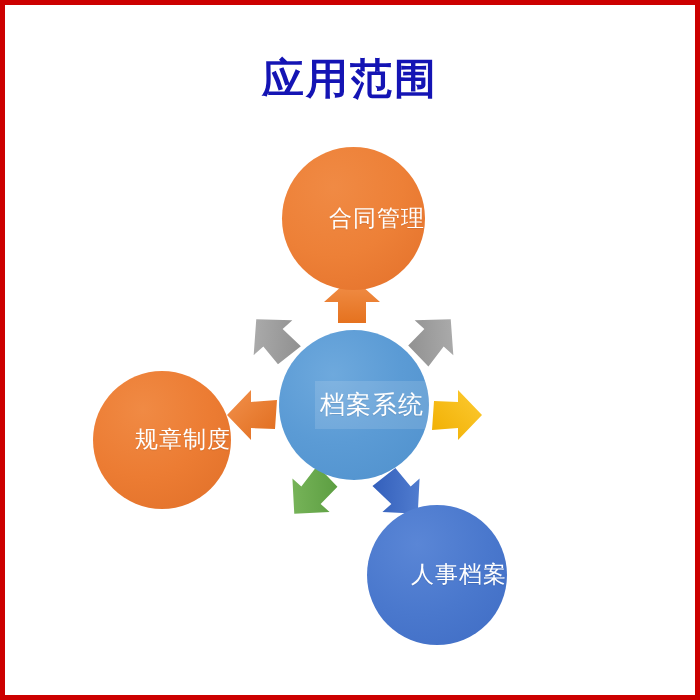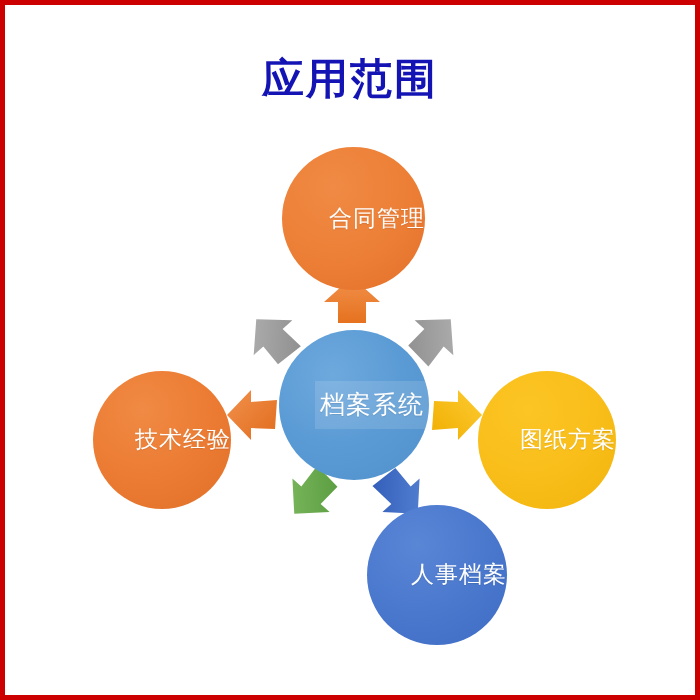--- a/index.html
+++ b/index.html
@@ -201,26 +201,23 @@
       </svg>
     </div>
 
     <div class="node n-top">
       <span>合同管理</span>
     </div>
 
 
 
     <div class="node n-left">
-      <span>技术经验</span>
-    </div>
-
-    <div class="node n-right">
-      <span>图纸方案</span>
-    </div>
+      <span>规章制度</span>
+    </div>
+
 
 
     <div class="node n-botright">
       <span>人事档案</span>
     </div>
 
     <div class="node center n-center">
       <span class="center-label">档案系统</span>
     </div>
 

